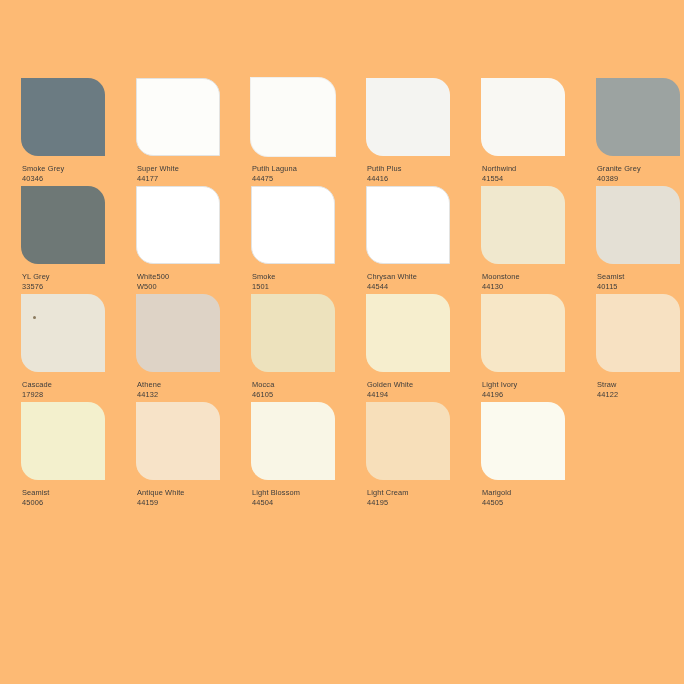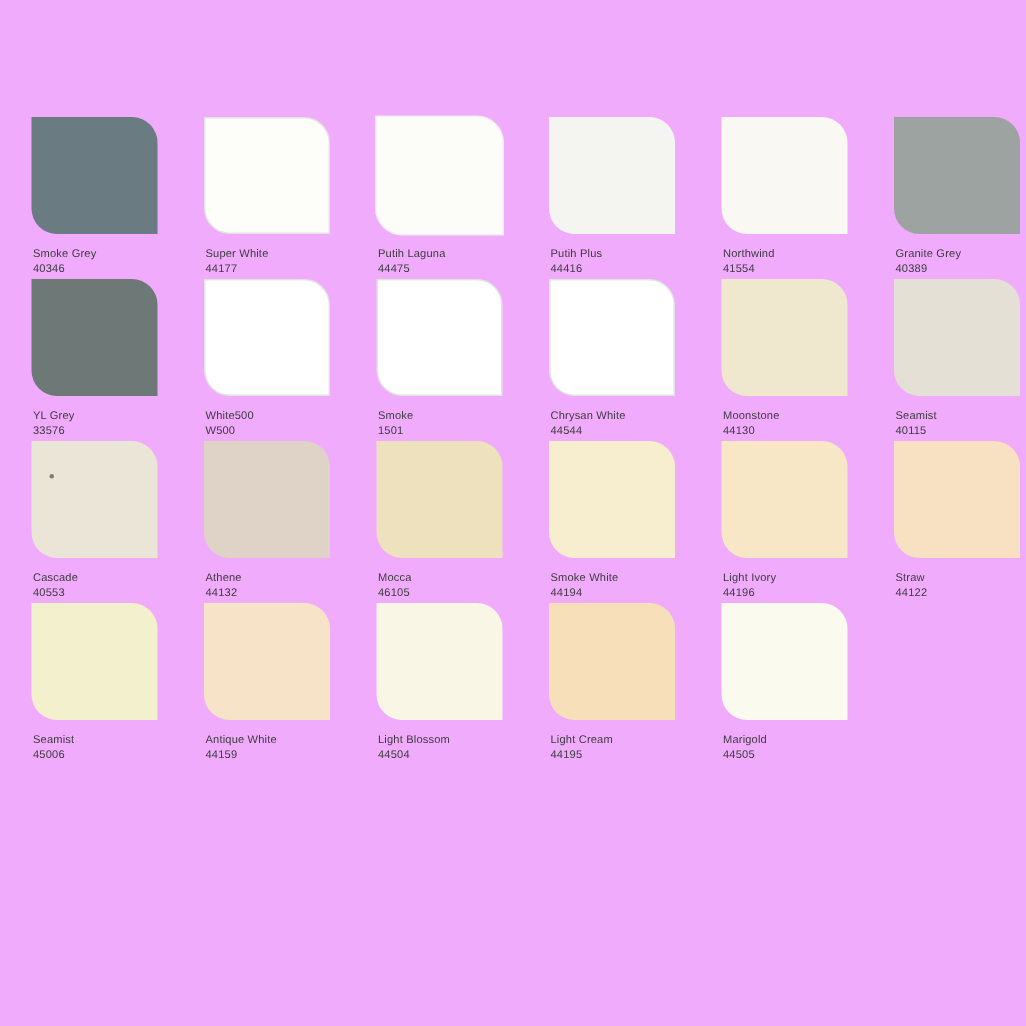--- a/index.html
+++ b/index.html
@@ -13,21 +13,21 @@
     height: 684px;
     font-family: "Liberation Sans", "DejaVu Sans", sans-serif;
     -webkit-font-smoothing: antialiased;
     overflow: hidden;
   }
 
   #swatch-sheet {
     position: relative;
     width: 684px;
     height: 684px;
-    background: #f0abfc;
+    background: #fdba74;
     box-sizing: border-box;
     padding: 78px 0 0 0;
   }
 
   .swatch-grid {
     display: grid;
     grid-template-columns: repeat(6, 106px);
     column-gap: 9px;
     row-gap: 0;
     margin-left: 21px;
@@ -212,21 +212,21 @@
         </div>
       </div>
       <div class="swatch-cell">
         <div class="swatch-chip-wrap">
           <div class="swatch-chip" style="background: rgb(234, 229, 215);">
             <span class="chip-speck"></span>
           </div>
         </div>
         <div class="swatch-label">
           <span class="swatch-name">Cascade</span>
-          <span class="swatch-code">40553</span>
+          <span class="swatch-code">17928</span>
         </div>
       </div>
       <div class="swatch-cell">
         <div class="swatch-chip-wrap">
           <div class="swatch-chip" style="background: rgb(222, 211, 198);"></div>
         </div>
         <div class="swatch-label">
           <span class="swatch-name">Athene</span>
           <span class="swatch-code">44132</span>
         </div>
@@ -238,21 +238,21 @@
         <div class="swatch-label">
           <span class="swatch-name">Mocca</span>
           <span class="swatch-code">46105</span>
         </div>
       </div>
       <div class="swatch-cell">
         <div class="swatch-chip-wrap">
           <div class="swatch-chip" style="background: rgb(246, 238, 206);"></div>
         </div>
         <div class="swatch-label">
-          <span class="swatch-name">Smoke White</span>
+          <span class="swatch-name">Golden White</span>
           <span class="swatch-code">44194</span>
         </div>
       </div>
       <div class="swatch-cell">
         <div class="swatch-chip-wrap">
           <div class="swatch-chip" style="background: rgb(247, 231, 199);"></div>
         </div>
         <div class="swatch-label">
           <span class="swatch-name">Light Ivory</span>
           <span class="swatch-code">44196</span>

